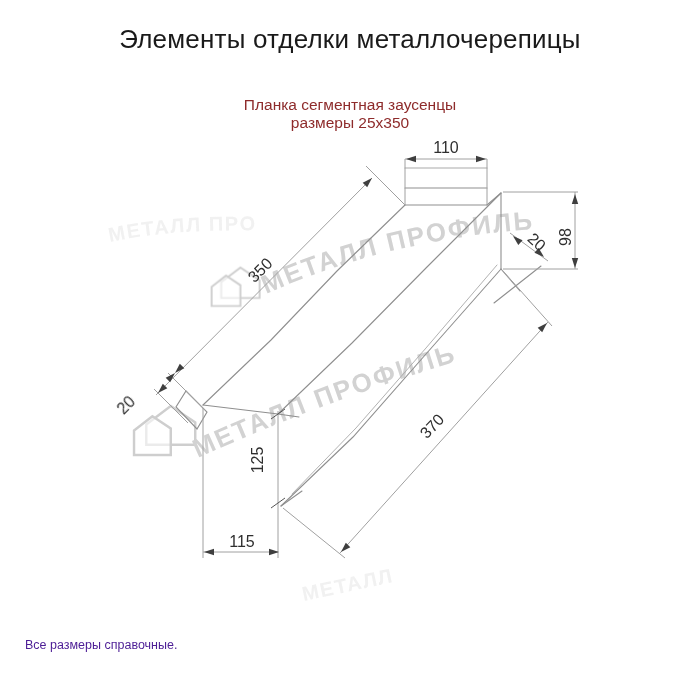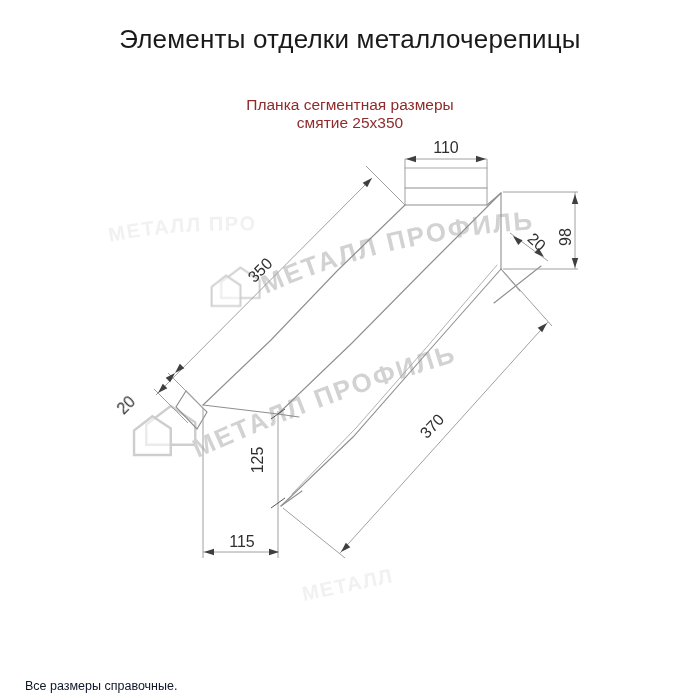--- a/index.html
+++ b/index.html
@@ -2,38 +2,38 @@
 <html><head>
 <meta charset="utf-8">
 <style>
   html,body{margin:0;padding:0;background:#ffffff;}
   #stage{position:relative;width:700px;height:700px;background:#ffffff;overflow:hidden;
          font-family:"Liberation Sans", sans-serif;}
   .title{position:absolute;left:0;top:24px;width:700px;text-align:center;
          font-size:26px;color:#1a1a1a;letter-spacing:0.2px;}
   .subtitle{position:absolute;left:0;top:96px;width:700px;text-align:center;
             font-size:15.5px;line-height:18px;color:#8e2b2b;}
-  .footer{position:absolute;left:25px;top:678px;font-size:12.5px;line-height:17px;color:#0f172a;}
+  .footer{position:absolute;left:25px;top:637px;font-size:12.5px;line-height:17px;color:#4c1d95;}
   svg{position:absolute;left:0;top:0;}
   .dimtxt{font-family:"Liberation Sans", sans-serif;font-size:16px;fill:#2f2f2f;}
   .wmtxt{font-family:"Liberation Sans", sans-serif;font-weight:bold;font-size:26px;
          letter-spacing:2px;fill:#cdcdcd;}
   .wmtxt2{font-family:"Liberation Sans", sans-serif;font-weight:bold;font-size:20px;
          letter-spacing:1.5px;fill:#e2e2e2;}
 </style>
 </head>
 <body>
 
 <div id="stage">
 
   <div class="title">Элементы отделки металлочерепицы</div>
 
   <div class="subtitle">
-    <div>Планка сегментная размеры</div>
-    <div>смятие 25х350</div>
+    <div>Планка сегментная заусенцы</div>
+    <div>размеры 25х350</div>
   </div>
 
   <svg width="700" height="700" viewBox="0 0 700 700">
     <defs>
       <g id="house">
         <path d="M14 20 L38 2 L62 18 L62 40 L14 40 Z"></path>
         <path d="M2 26 L20 12 L38 24 L38 50 L2 50 Z"></path>
       </g>
       <path id="wmp1" d="M 266 294 Q 395 236 552 228" fill="none"></path>
       <path id="wmp2" d="M 198 458 Q 320 402 474 356" fill="none"></path>

